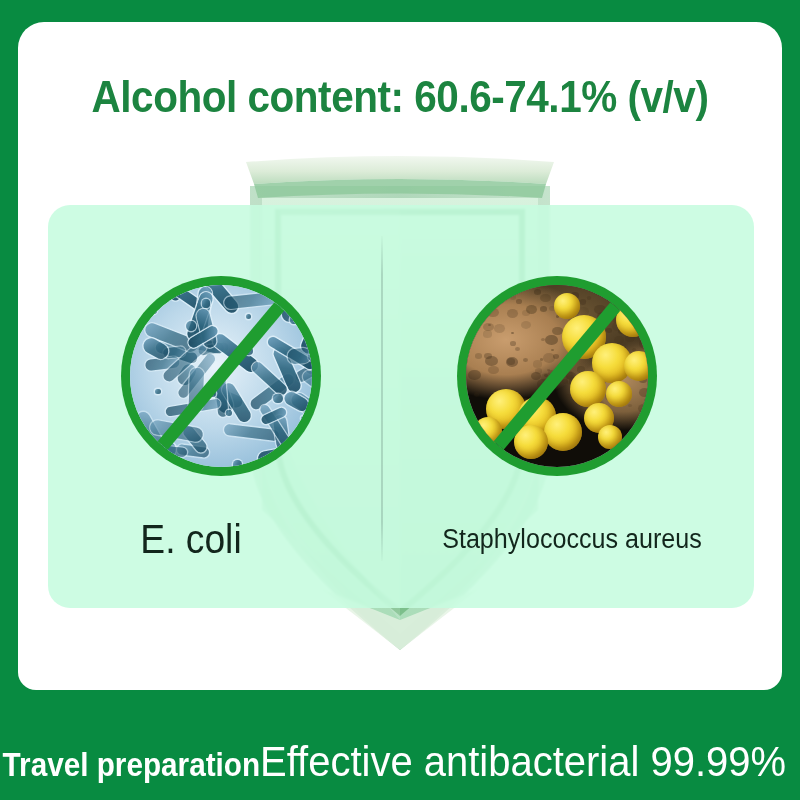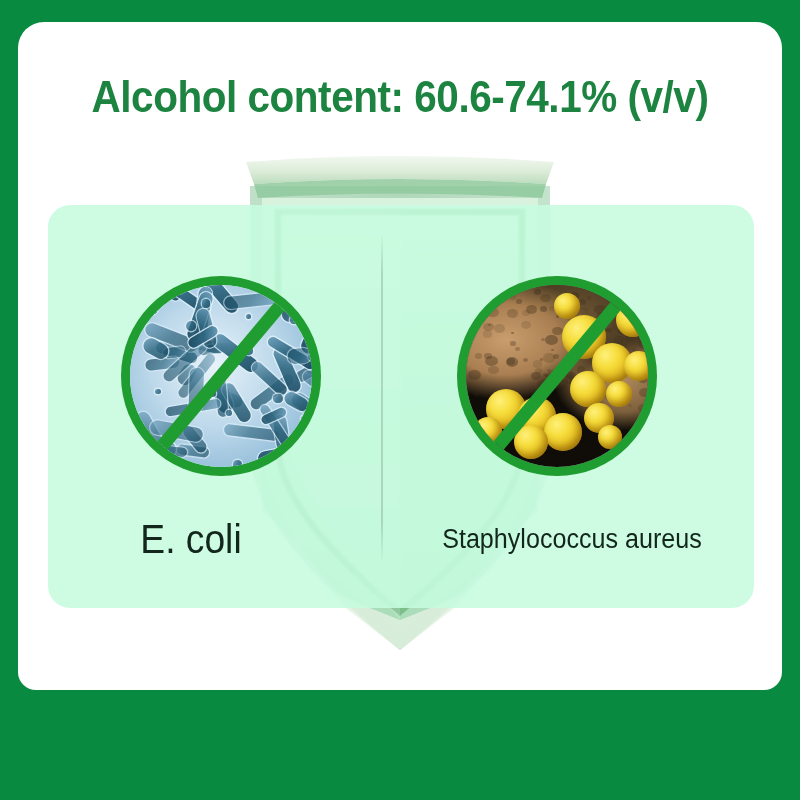--- a/index.html
+++ b/index.html
@@ -497,14 +497,21 @@
           <div class="coccus" style="left:8px;top:132px;width:28px;height:28px"></div>
           <div class="coccus" style="left:132px;top:140px;width:24px;height:24px"></div>
         </div>
     </div>
     <div class="slash"></div>
   </div>
 
   <div class="caption ecoli">E. coli</div>
   <div class="caption staph">Staphylococcus aureus</div>
 
+  <div class="banner">
+    <div class="ghost"></div>
+    <div class="banner-row">
+      <span class="banner-small">Travel preparation</span>
+      <span class="banner-large">Effective antibacterial 99.99%</span>
+    </div>
+  </div>
 
 </div>
 
 </body></html>

